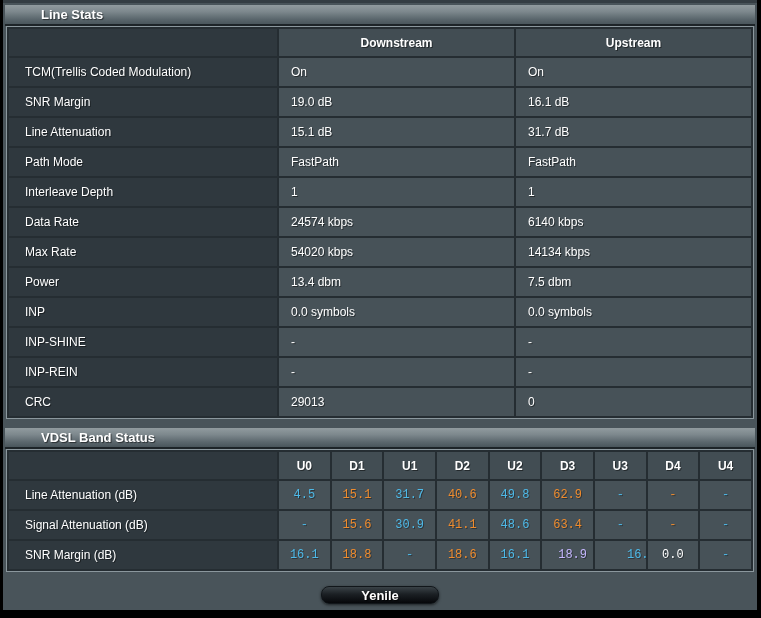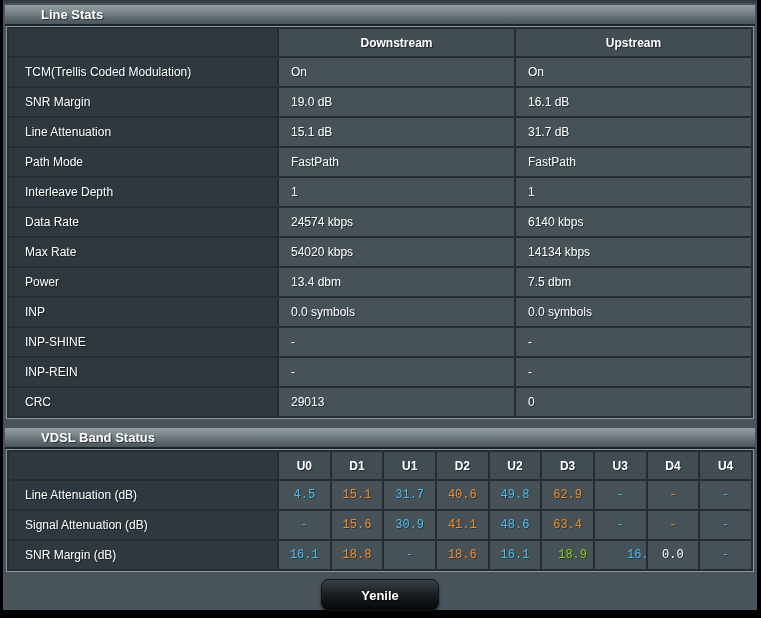--- a/index.html
+++ b/index.html
@@ -42,21 +42,21 @@
   th{height:25px;background:#424d53;font-weight:bold;text-align:center;}
   td{height:26px;background:#475258;}
   .label-col{background:#2f383e;padding-left:16px;text-align:left;font-weight:normal;}
   .value-cell{padding-left:12px;text-align:left;}
   .band-cell{text-align:center;font-weight:normal;font-family:Liberation Mono, monospace;}
   .gap{height:9px;}
   .button-row{
     height:46px;display:flex;align-items:center;justify-content:center;
   }
   .apply-button{
-    min-width:118px;height:32px;
+    min-width:118px;height:18px;
     background:linear-gradient(to bottom,#3a4247 0%,#1b2024 45%,#05070a 100%);
     border:1px solid #11161a;
     border-radius:8px;
     box-shadow:0 1px 3px rgba(0,0,0,0.6);
     color:#fff;font-weight:bold;font-size:13px;
     font-family:"Liberation Sans","DejaVu Sans",sans-serif;
     text-shadow:1px 1px 1px rgba(0,0,0,0.8);
     cursor:pointer;
   }
 </style>
@@ -207,21 +207,21 @@
             <td class="band-cell" style="color: rgb(239, 139, 45); text-shadow: rgba(0, 0, 0, 0.35) 1px 1px 0px;">-</td>
             <td class="band-cell" style="color: rgb(77, 185, 232); text-shadow: rgba(0, 0, 0, 0.35) 1px 1px 0px;">-</td>
           </tr>
           <tr>
             <td class="label-col">SNR Margin (dB)</td>
             <td class="band-cell" style="color: rgb(77, 185, 232); text-shadow: rgba(0, 0, 0, 0.35) 1px 1px 0px;">16.1</td>
             <td class="band-cell" style="color: rgb(239, 139, 45); text-shadow: rgba(0, 0, 0, 0.35) 1px 1px 0px;">18.8</td>
             <td class="band-cell" style="color: rgb(77, 185, 232); text-shadow: rgba(0, 0, 0, 0.35) 1px 1px 0px;">-</td>
             <td class="band-cell" style="color: rgb(239, 139, 45); text-shadow: rgba(0, 0, 0, 0.35) 1px 1px 0px;">18.6</td>
             <td class="band-cell" style="color: rgb(77, 185, 232); text-shadow: rgba(0, 0, 0, 0.35) 1px 1px 0px;">16.1</td>
-            <td class="band-cell" style="color: #84cc16; text-shadow: rgba(0, 0, 0, 0.35) 1px 1px 0px; padding-left: 11px;">18.9</td>
+            <td class="band-cell" style="color: #c4b5fd; text-shadow: rgba(0, 0, 0, 0.35) 1px 1px 0px; padding-left: 11px;">18.9</td>
             <td class="band-cell" style="color: rgb(77, 185, 232); text-shadow: rgba(0, 0, 0, 0.35) 1px 1px 0px; padding-left: 32px;">16.2</td>
             <td class="band-cell" style="color: #ffffff; text-shadow: rgba(0, 0, 0, 0.35) 1px 1px 0px; text-align: center;">0.0</td>
             <td class="band-cell" style="color: rgb(77, 185, 232); text-shadow: rgba(0, 0, 0, 0.35) 1px 1px 0px;">-</td>
           </tr>
         </tbody>
     </table>
   </div>
 
   <div class="button-row">
     <button class="apply-button">Yenile</button>

